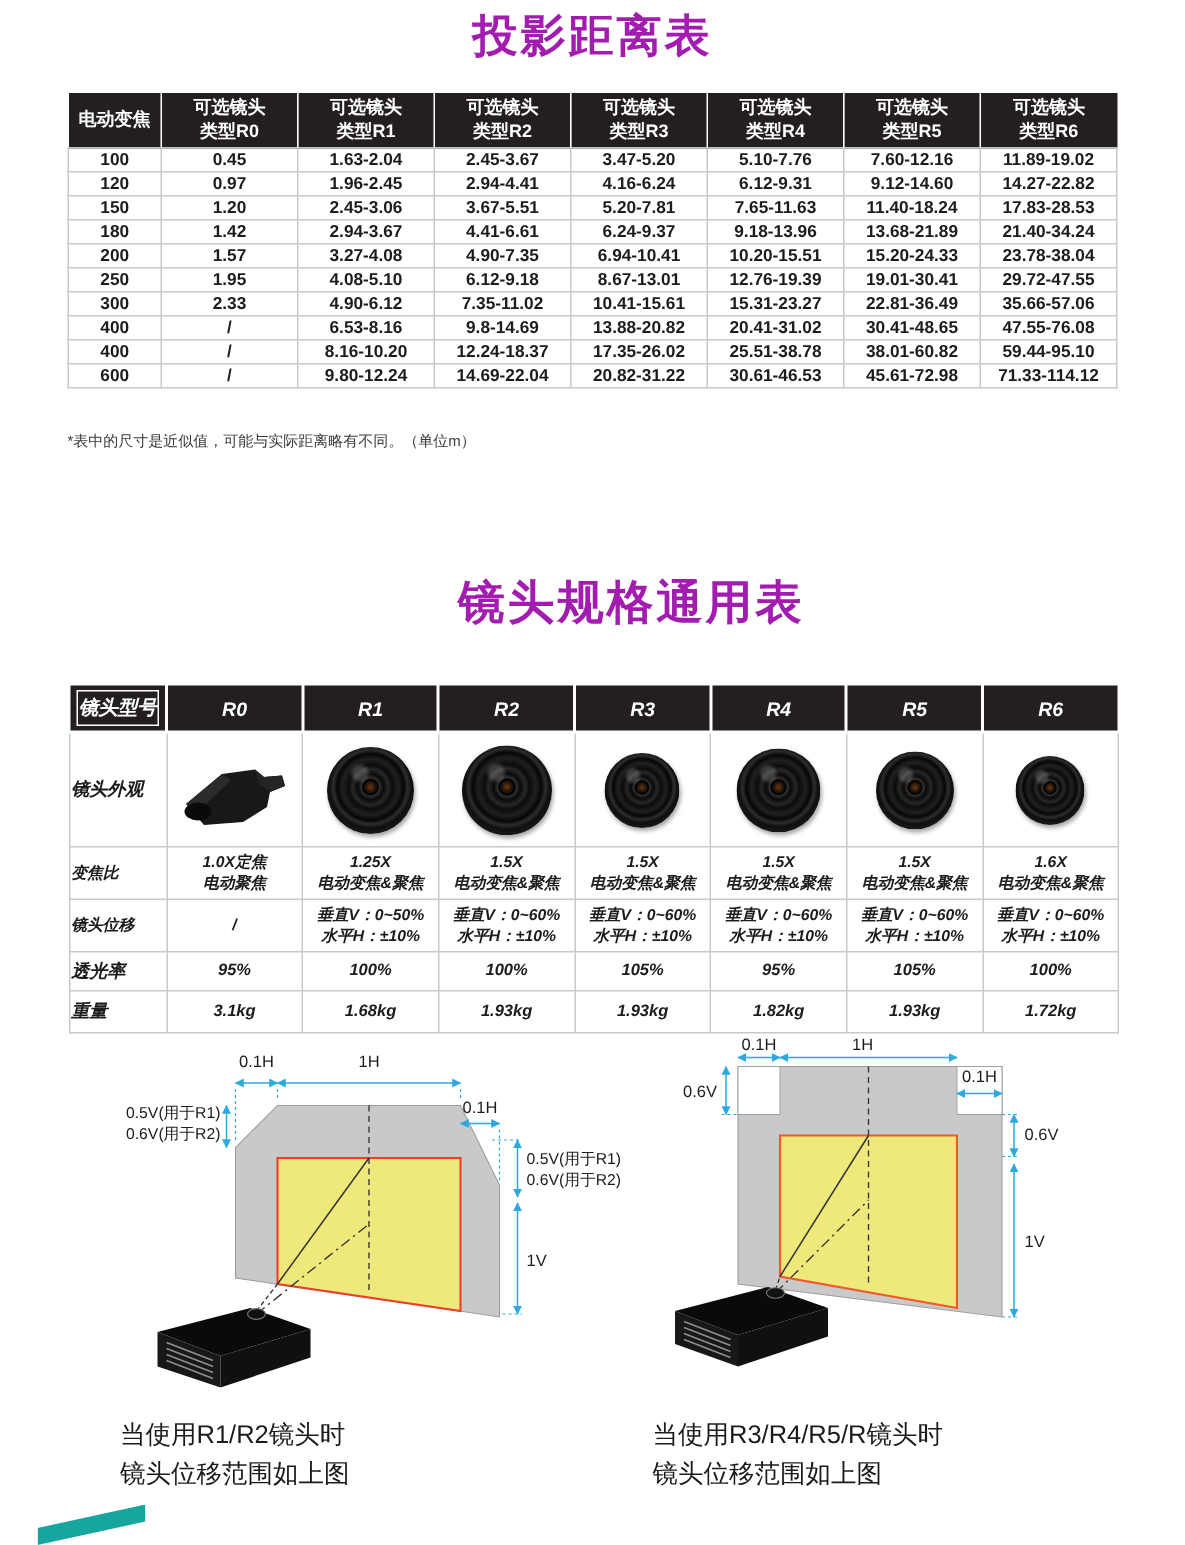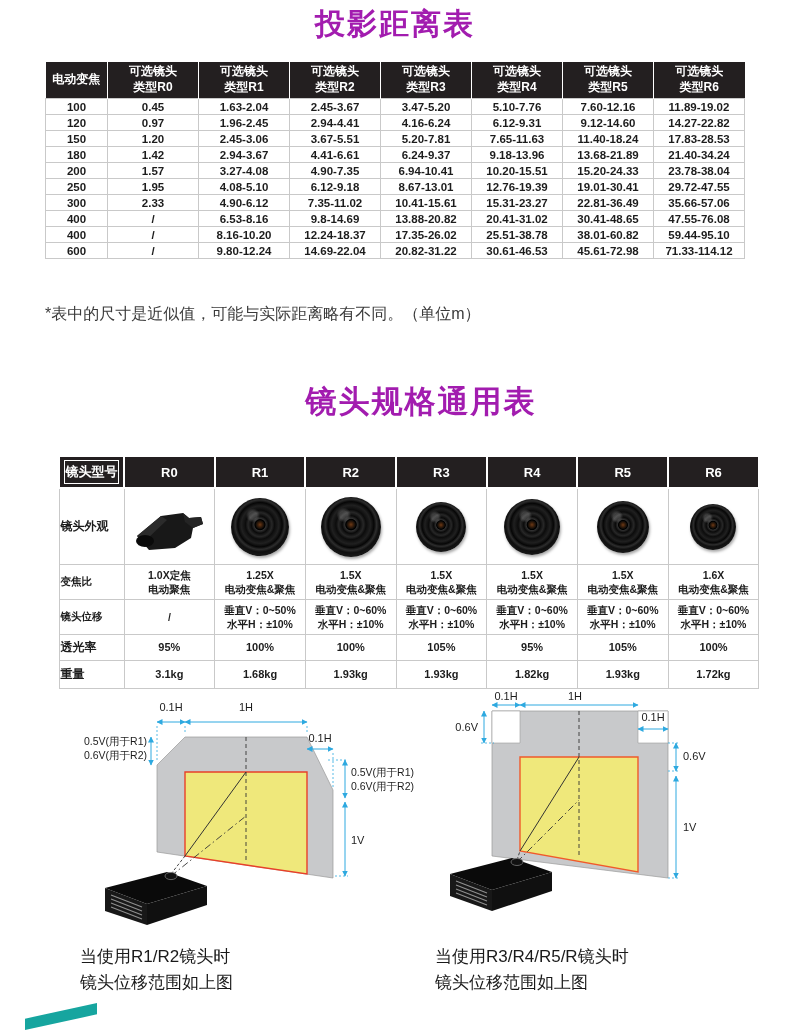--- a/index.html
+++ b/index.html
@@ -9,21 +9,21 @@
   #title1{top:4px;font-size:30px;letter-spacing:2px;}
   #title2{top:381px;font-size:31px;letter-spacing:2px;padding-left:26px;}
   
   table{border-collapse:collapse;table-layout:fixed;}
   #t1{position:absolute;left:45px;top:62px;width:700px;}
   #t1 th{background:#231f20;color:#fff;font-size:12px;font-weight:700;height:34px;
          line-height:1.3;white-space:pre-line;vertical-align:middle;border-right:1px solid #fff;}
   #t1 th:last-child{border-right:none;}
   #t1 td{border:1px solid #c9c9c9;height:15px;text-align:center;font-size:11.5px;font-weight:600;padding:0;}
   
-  #t2{position:absolute;left:58px;top:455px;width:700px;}
+  #t2{position:absolute;left:45px;top:455px;width:700px;font-style:italic;}
   #t2 .hd{background:#231f20;color:#fff;font-size:13px;font-weight:700;height:27px;
           border:2px solid #fff;vertical-align:middle;text-align:center;padding:0;}
   #t2 .corner span{display:block;margin:3px 4px;padding:2px 0;border:1px solid #fff;font-size:13px;}
   #t2 th.rowlab{font-size:12px;font-weight:700;border:1px solid #c9c9c9;text-align:left;}
   #t2 td{border:1px solid #c9c9c9;text-align:center;vertical-align:middle;padding:0;
          font-size:11px;font-weight:600;white-space:pre-line;line-height:1.35;}
   #t2 tr.rphoto th,#t2 tr.rphoto td{height:73px;}
   #t2 tr.rzoom  th,#t2 tr.rzoom  td{height:32px;font-size:10.5px;}
   #t2 tr.rshift th,#t2 tr.rshift td{height:32px;font-size:10.5px;}
   #t2 tr.rtrans th,#t2 tr.rtrans td{height:23px;}
@@ -31,21 +31,21 @@
   .lensball{display:inline-block;border-radius:50%;vertical-align:middle;
     background:
       radial-gradient(circle at 38% 30%, rgba(255,255,255,.20) 0 7%, rgba(255,255,255,0) 13%),
       radial-gradient(circle at 50% 46%, #6e3a16 0%, #3c200c 5%, #0e0b08 10%, rgba(0,0,0,0) 11%),
       radial-gradient(circle at 50% 46%, #000 0% 12%, #303030 14%, #0a0a0a 20%, #272727 28%,
         #0c0c0c 34%, #202020 44%, #060606 52%, #2d2d2d 58%, #0f0f0f 64%, #1a1a1a 74%,
         #050505 82%, #262626 90%, #000 100%);
     box-shadow:1px 2px 3px rgba(0,0,0,.35);}
   .s60{width:60px;height:60px;} .s58{width:58px;height:58px;} .s56{width:56px;height:56px;}
   .s52{width:52px;height:52px;} .s50{width:50px;height:50px;} .s46{width:46px;height:46px;}
-  #footnote{position:absolute;left:45px;top:304px;font-size:16px;color:#3a3a3a;}
+  #footnote{position:absolute;left:45px;top:287px;font-size:10px;color:#3a3a3a;}
   
   .diag{position:absolute;}
   .diag text{font-size:11px;fill:#1c1c1c;}
   .diag text.sm{font-size:10.5px;}
   .dim{stroke:#2ea9e0;stroke-width:1;}
   .ext{stroke:#2ea9e0;stroke-width:0.8;stroke-dasharray:2 2;}
   .cap{position:absolute;width:315px;text-align:left;font-size:17px;line-height:26px;color:#1a1a1a;}
   #ribbon{position:absolute;left:25px;top:1003px;width:72px;height:27px;background:#16a59f;
           clip-path:polygon(0 58%,100% 0,100% 42%,0 100%);}
 </style>

